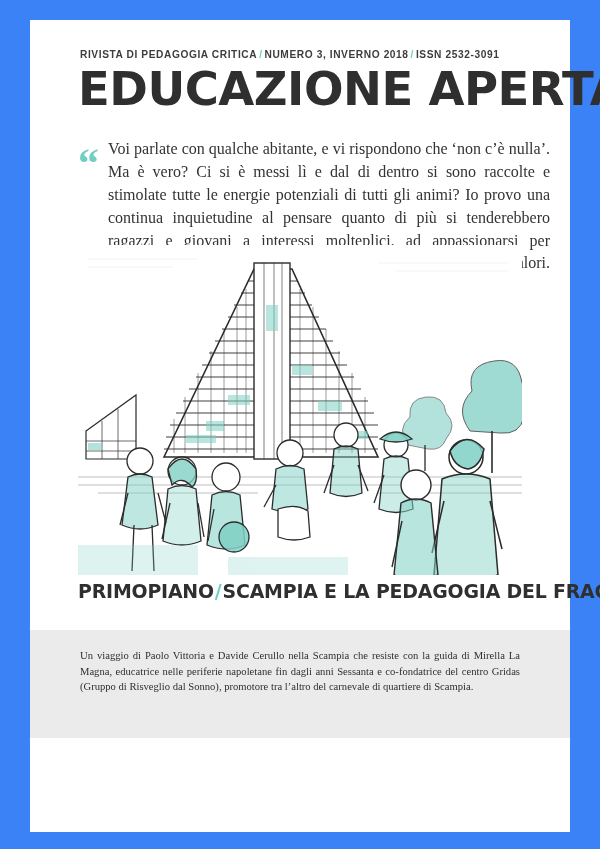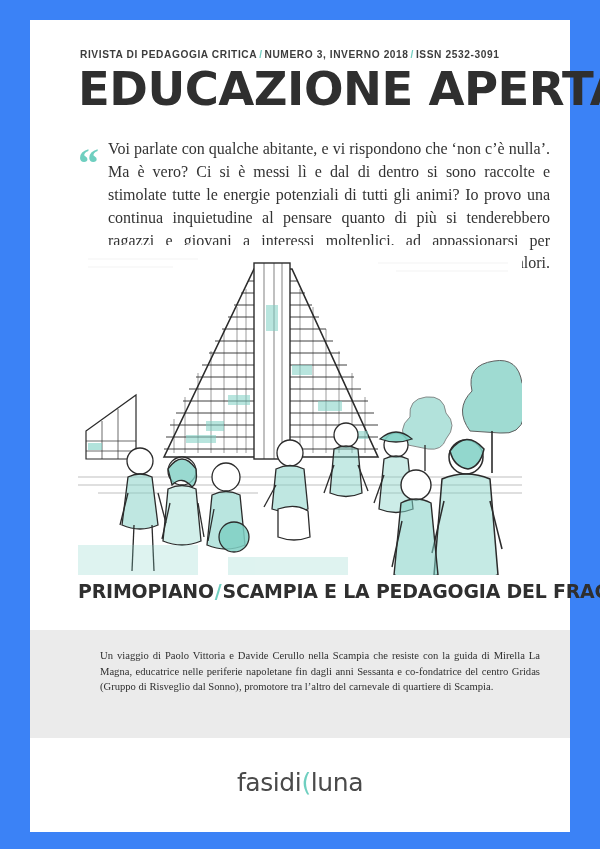--- a/index.html
+++ b/index.html
@@ -132,21 +132,20 @@
   .abstract-text {
     position: absolute;
     left: 50px;
     top: 18px;
     width: 440px;
     font-family: "Liberation Serif", serif;
     font-size: 10.6px;
     line-height: 1.48;
     color: #2f2f2f;
     text-align: justify;
-    margin-left: 20px;
   }
   
   .publisher {
     position: absolute;
     left: 0;
     top: 748px;
     width: 540px;
     text-align: center;
     font-family: "DejaVu Sans", sans-serif;
     font-size: 25px;
@@ -359,18 +358,15 @@
     </div>
 
     <div class="primopiano">
       <span>PRIMOPIANO</span><span class="slash">/</span><span>SCAMPIA E LA PEDAGOGIA DEL FRAGILE</span>
     </div>
 
     <div class="abstract">
       <div class="abstract-text">Un viaggio di Paolo Vittoria e Davide Cerullo nella Scampia che resiste con la guida di Mirella La Magna, educatrice nelle periferie napoletane fin dagli anni Sessanta e co-fondatrice del centro Gridas (Gruppo di Risveglio dal Sonno), promotore tra l’altro del carnevale di quartiere di Scampia.</div>
     </div>
 
-    <div class="publisher">
-      <span>fasidi</span><span class="paren">(</span><span>luna</span>
-    </div>
 
   </div>
 </div>
 
 </body></html>

